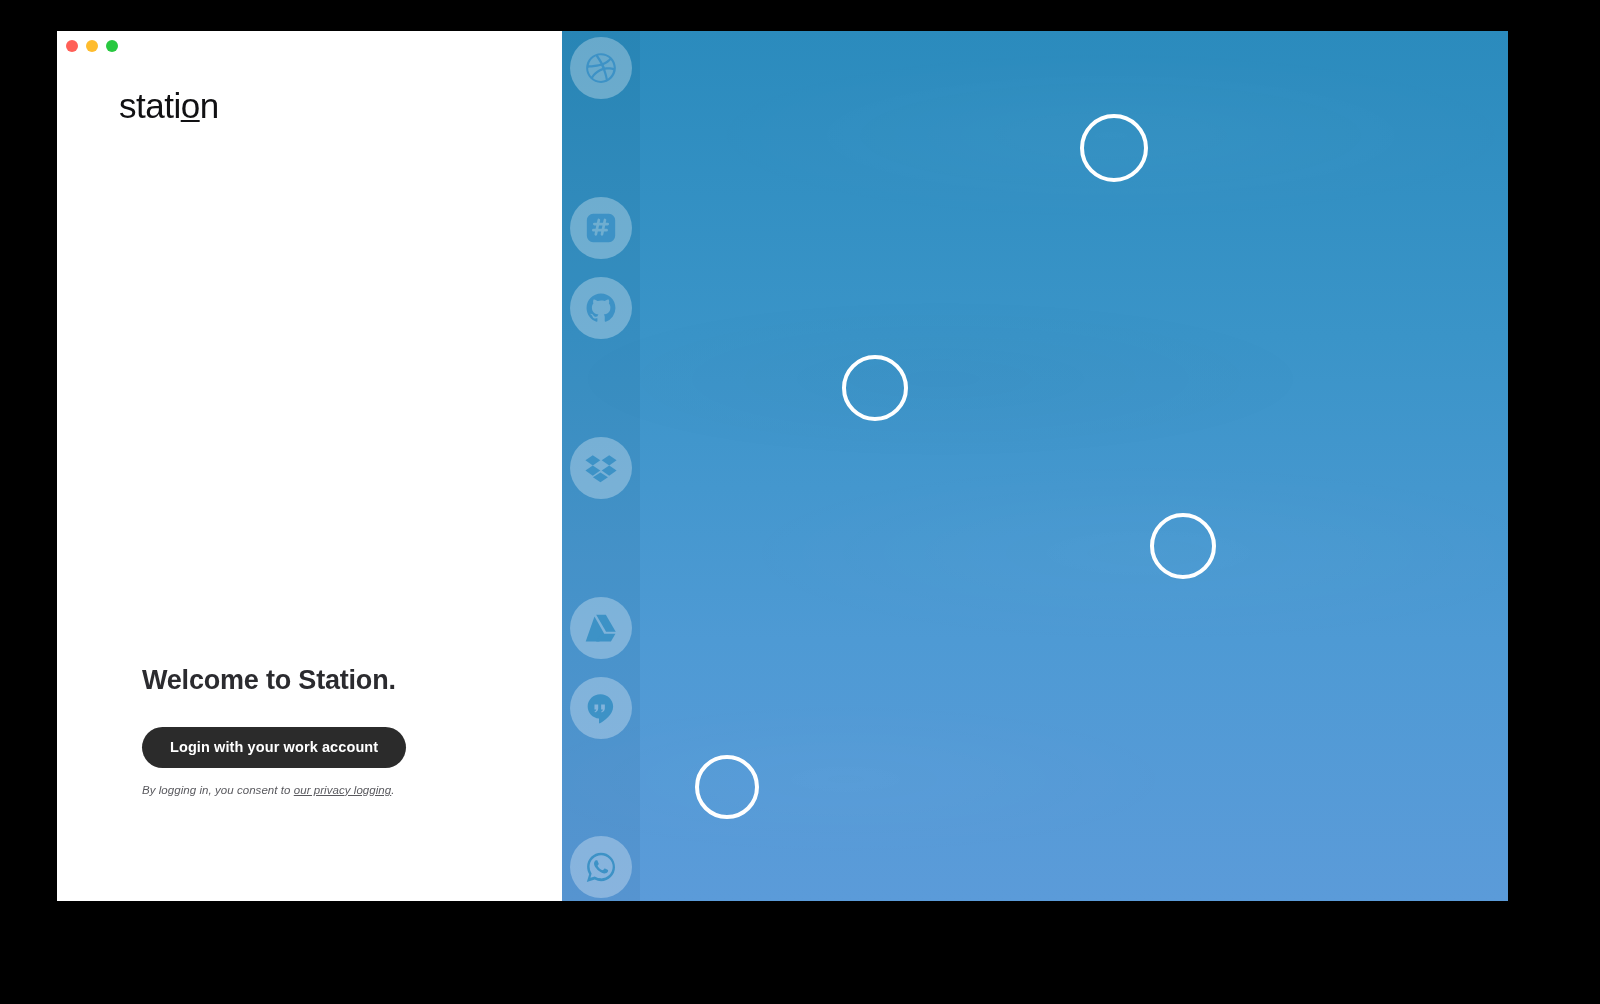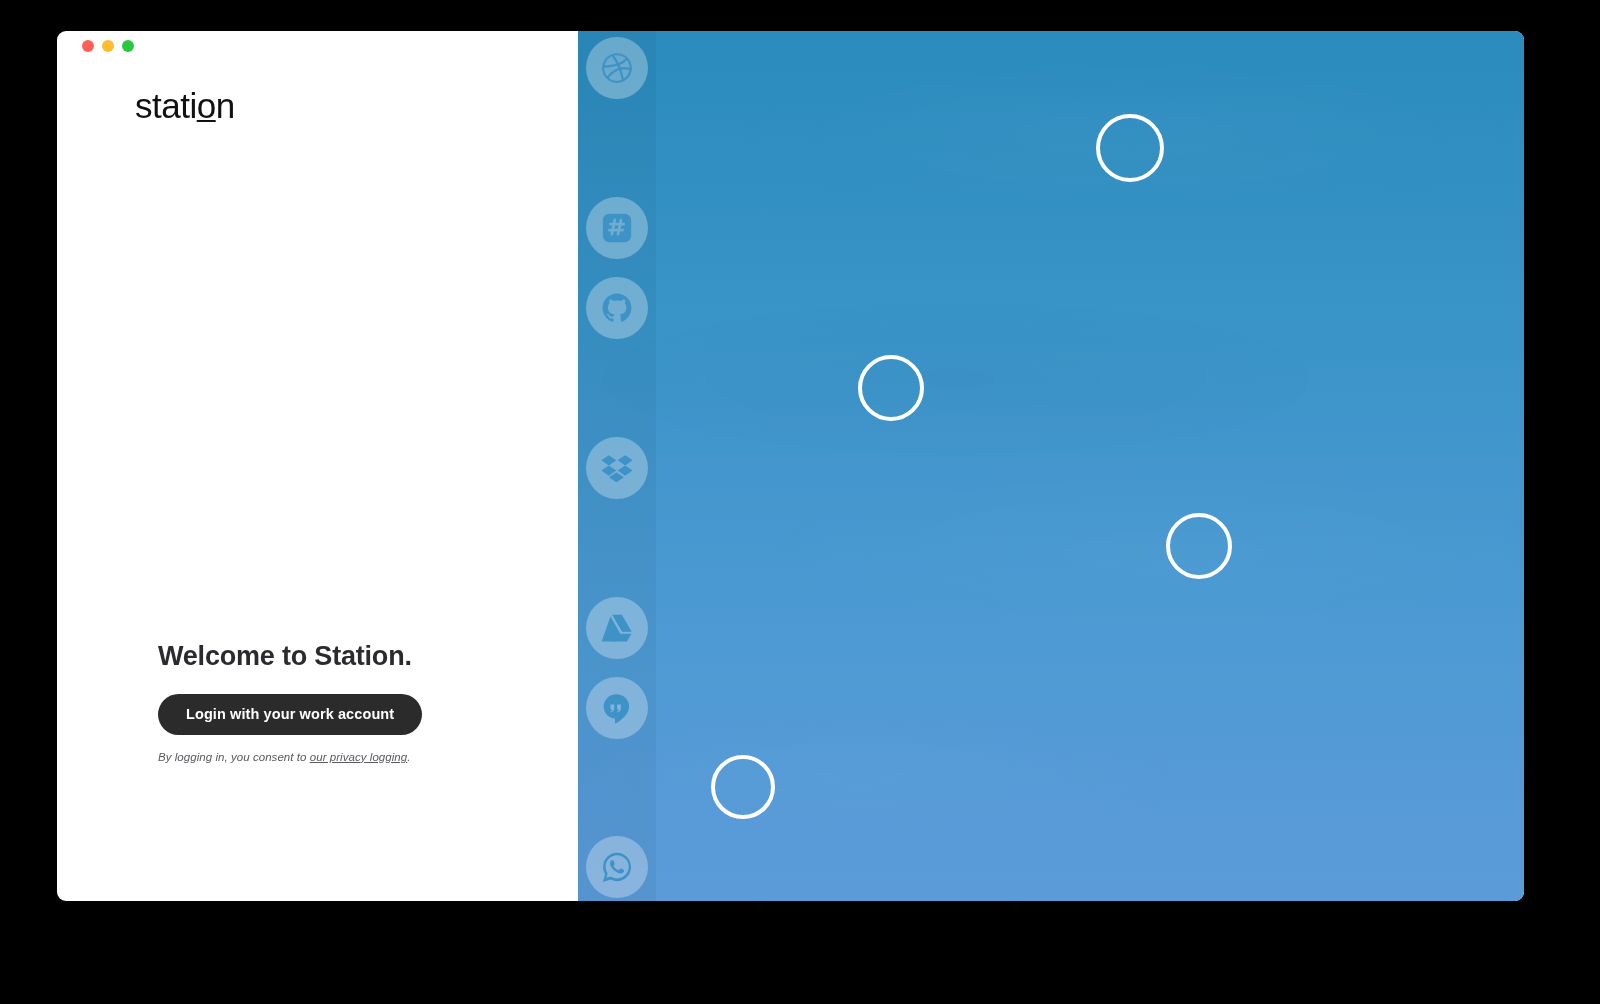--- a/index.html
+++ b/index.html
@@ -21,26 +21,25 @@
     background: #000000;
   }
 
   
   .window {
     position: absolute;
     left: 57px;
     top: 31px;
     width: 1451px;
     height: 870px;
-    border-radius: 9px;
+    border-radius: 0;
     overflow: hidden;
     display: flex;
     background: #ffffff;
     box-shadow: 0 0 0 0 rgba(0,0,0,0);
-    padding-left: 16px;
   }
 
   
   .left-pane {
     position: relative;
     width: 505px;
     height: 100%;
     background: #ffffff;
     flex: 0 0 505px;
   }
@@ -77,42 +76,42 @@
   }
   .logo .u {
     text-decoration: underline;
     text-underline-offset: 2px;
     text-decoration-thickness: 1.5px;
   }
 
   .welcome-block {
     position: absolute;
     left: 85px;
-    top: 610px;
+    top: 634px;
     width: 400px;
   }
   .welcome-title {
     font-size: 27px;
     font-weight: bold;
     color: #2b2b2f;
     line-height: 1.18;
     margin: 0;
     letter-spacing: -0.2px;
   }
   .welcome-sub {
     font-size: 26px;
     font-weight: 400;
     color: #2e2e32;
     line-height: 1.2;
     margin: 5px 0 0 0;
     letter-spacing: -0.2px;
   }
   .login-btn {
     display: inline-block;
-    margin-top: 21px;
+    margin-top: 30px;
     background: #2b2b2b;
     color: #ffffff;
     border: none;
     border-radius: 22px;
     padding: 0 28px;
     height: 41px;
     line-height: 41px;
     font-size: 14.5px;
     font-weight: bold;
     letter-spacing: 0.1px;

